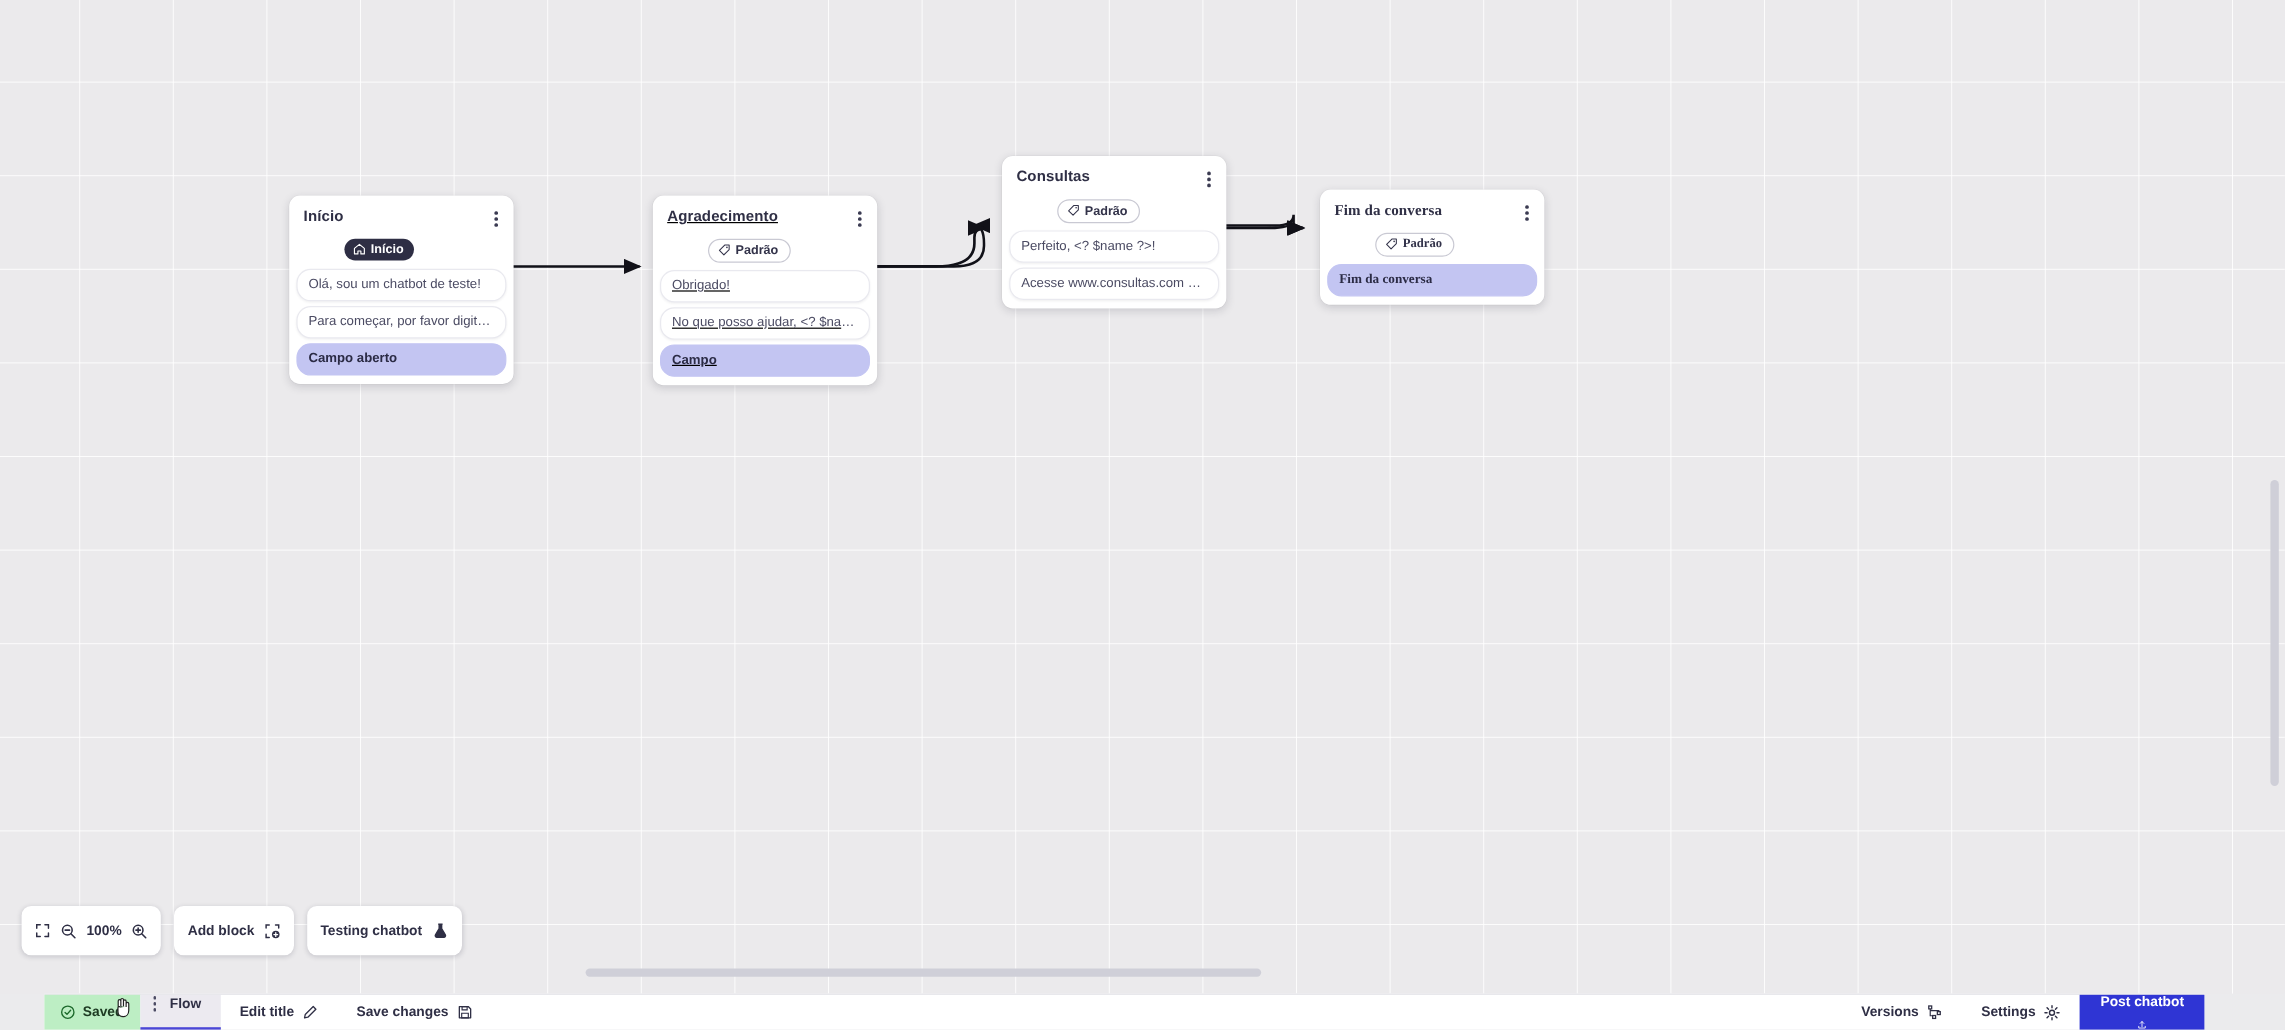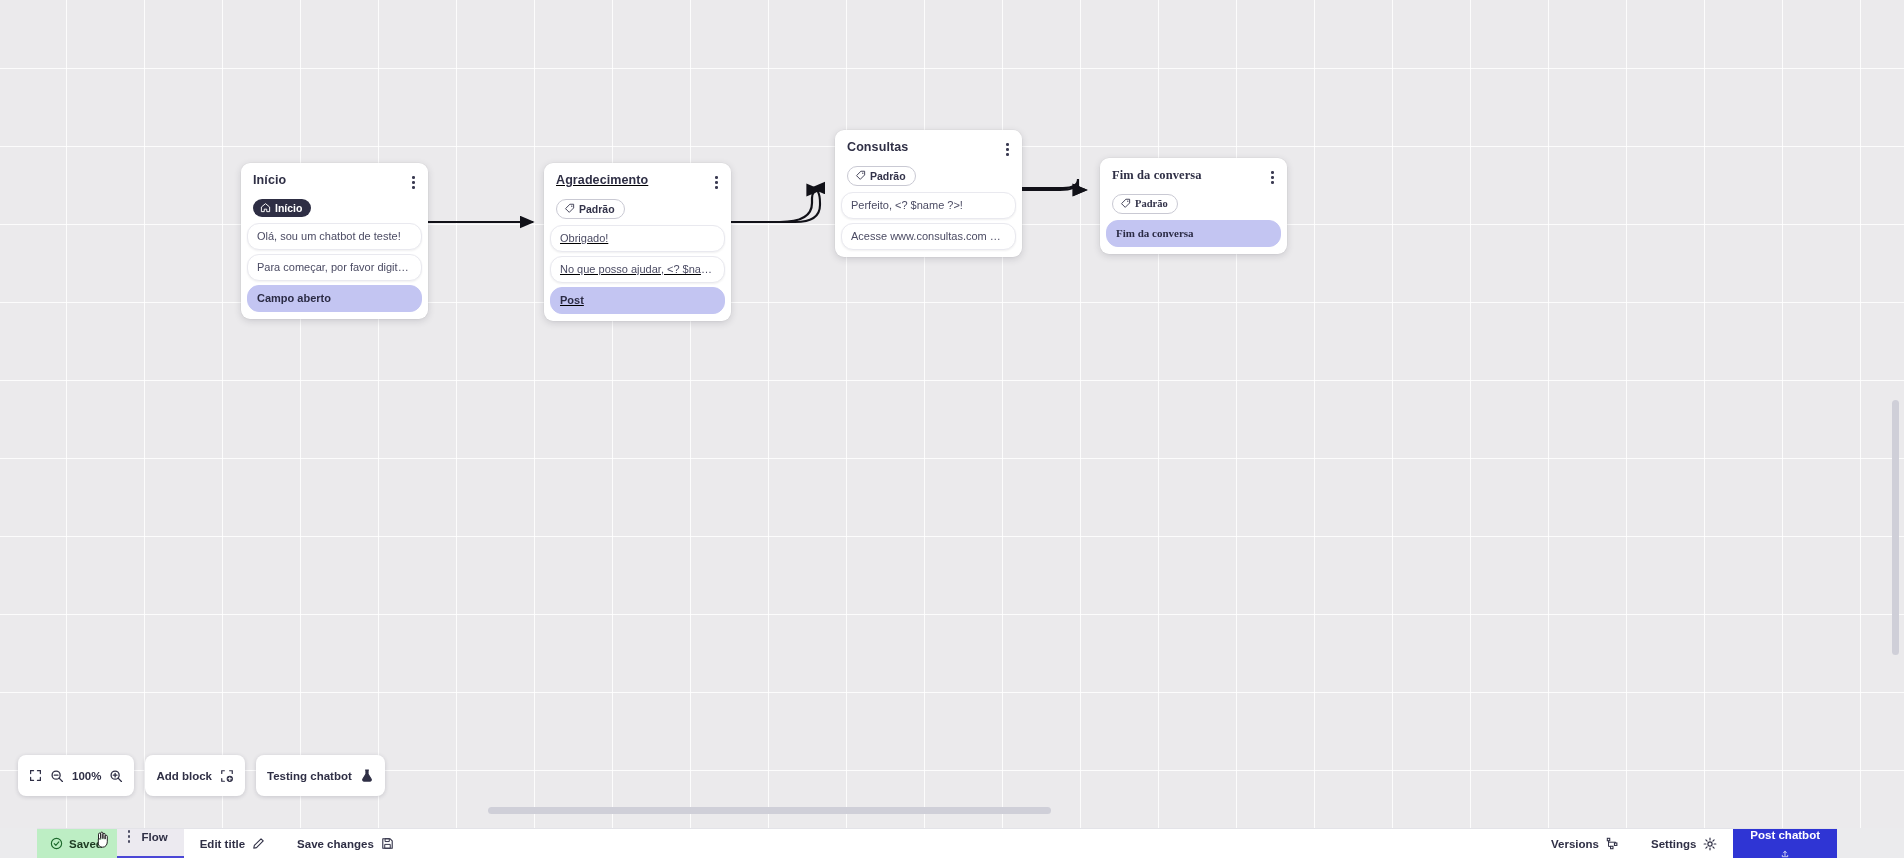--- a/index.html
+++ b/index.html
@@ -44,21 +44,21 @@
   .node-title {
     font-size: 12.5px; font-weight: 700; color: #2f2f45;
     letter-spacing: 0.1px; line-height: 15px;
   }
   .kebab {
     display: flex; flex-direction: column; align-items: center; gap: 2.5px;
     padding: 3px 2px; cursor: pointer;
   }
   .kebab span { width: 2.6px; height: 2.6px; border-radius: 50%; background: #3b3b52; display: block; }
 
-  .node-tagrow { padding: 7px 12px 0 12px; }
+  .node-tagrow { padding: 7px 12px 0 12px; margin-left: 34px; }
   .tag {
     display: inline-flex; align-items: center; gap: 4px;
     border-radius: 999px; font-size: 10.5px; font-weight: 700;
     padding: 3px 9px 3px 7px; line-height: 12px;
   }
   .tag.dark { background: #2e2e44; color: #ffffff; }
   .tag.outline { background: #ffffff; color: #33334a; border: 1px solid #c9c9d3; }
   .tag svg { display: block; }
 
   .node-rows { padding: 6px 6px 7px 6px; display: flex; flex-direction: column; gap: 4px; }
@@ -207,21 +207,21 @@
         <svg width="11" height="11" viewBox="0 0 16 16">
           <path d="M8.6 1.8H14v5.4L7.6 13.6 2.2 8.2z" fill="none" stroke="#33334a" stroke-width="1.3" stroke-linejoin="round"></path>
           <circle cx="11.3" cy="4.6" r="1" fill="#33334a"></circle>
         </svg>
         <span>Padrão</span>
       </span>
     </div>
     <div class="node-rows">
       <div class="row">Obrigado!</div>
       <div class="row">No que posso ajudar, &lt;? $name ...</div>
-      <div class="row accent">Post</div>
+      <div class="row accent">Campo</div>
     </div>
   </div>
 
   <div class="node" style="left:835px; top:130px;">
     <div class="node-head">
       <div class="node-title">Consultas</div>
       <div class="kebab">
           <span></span>
           <span></span>
           <span></span>

